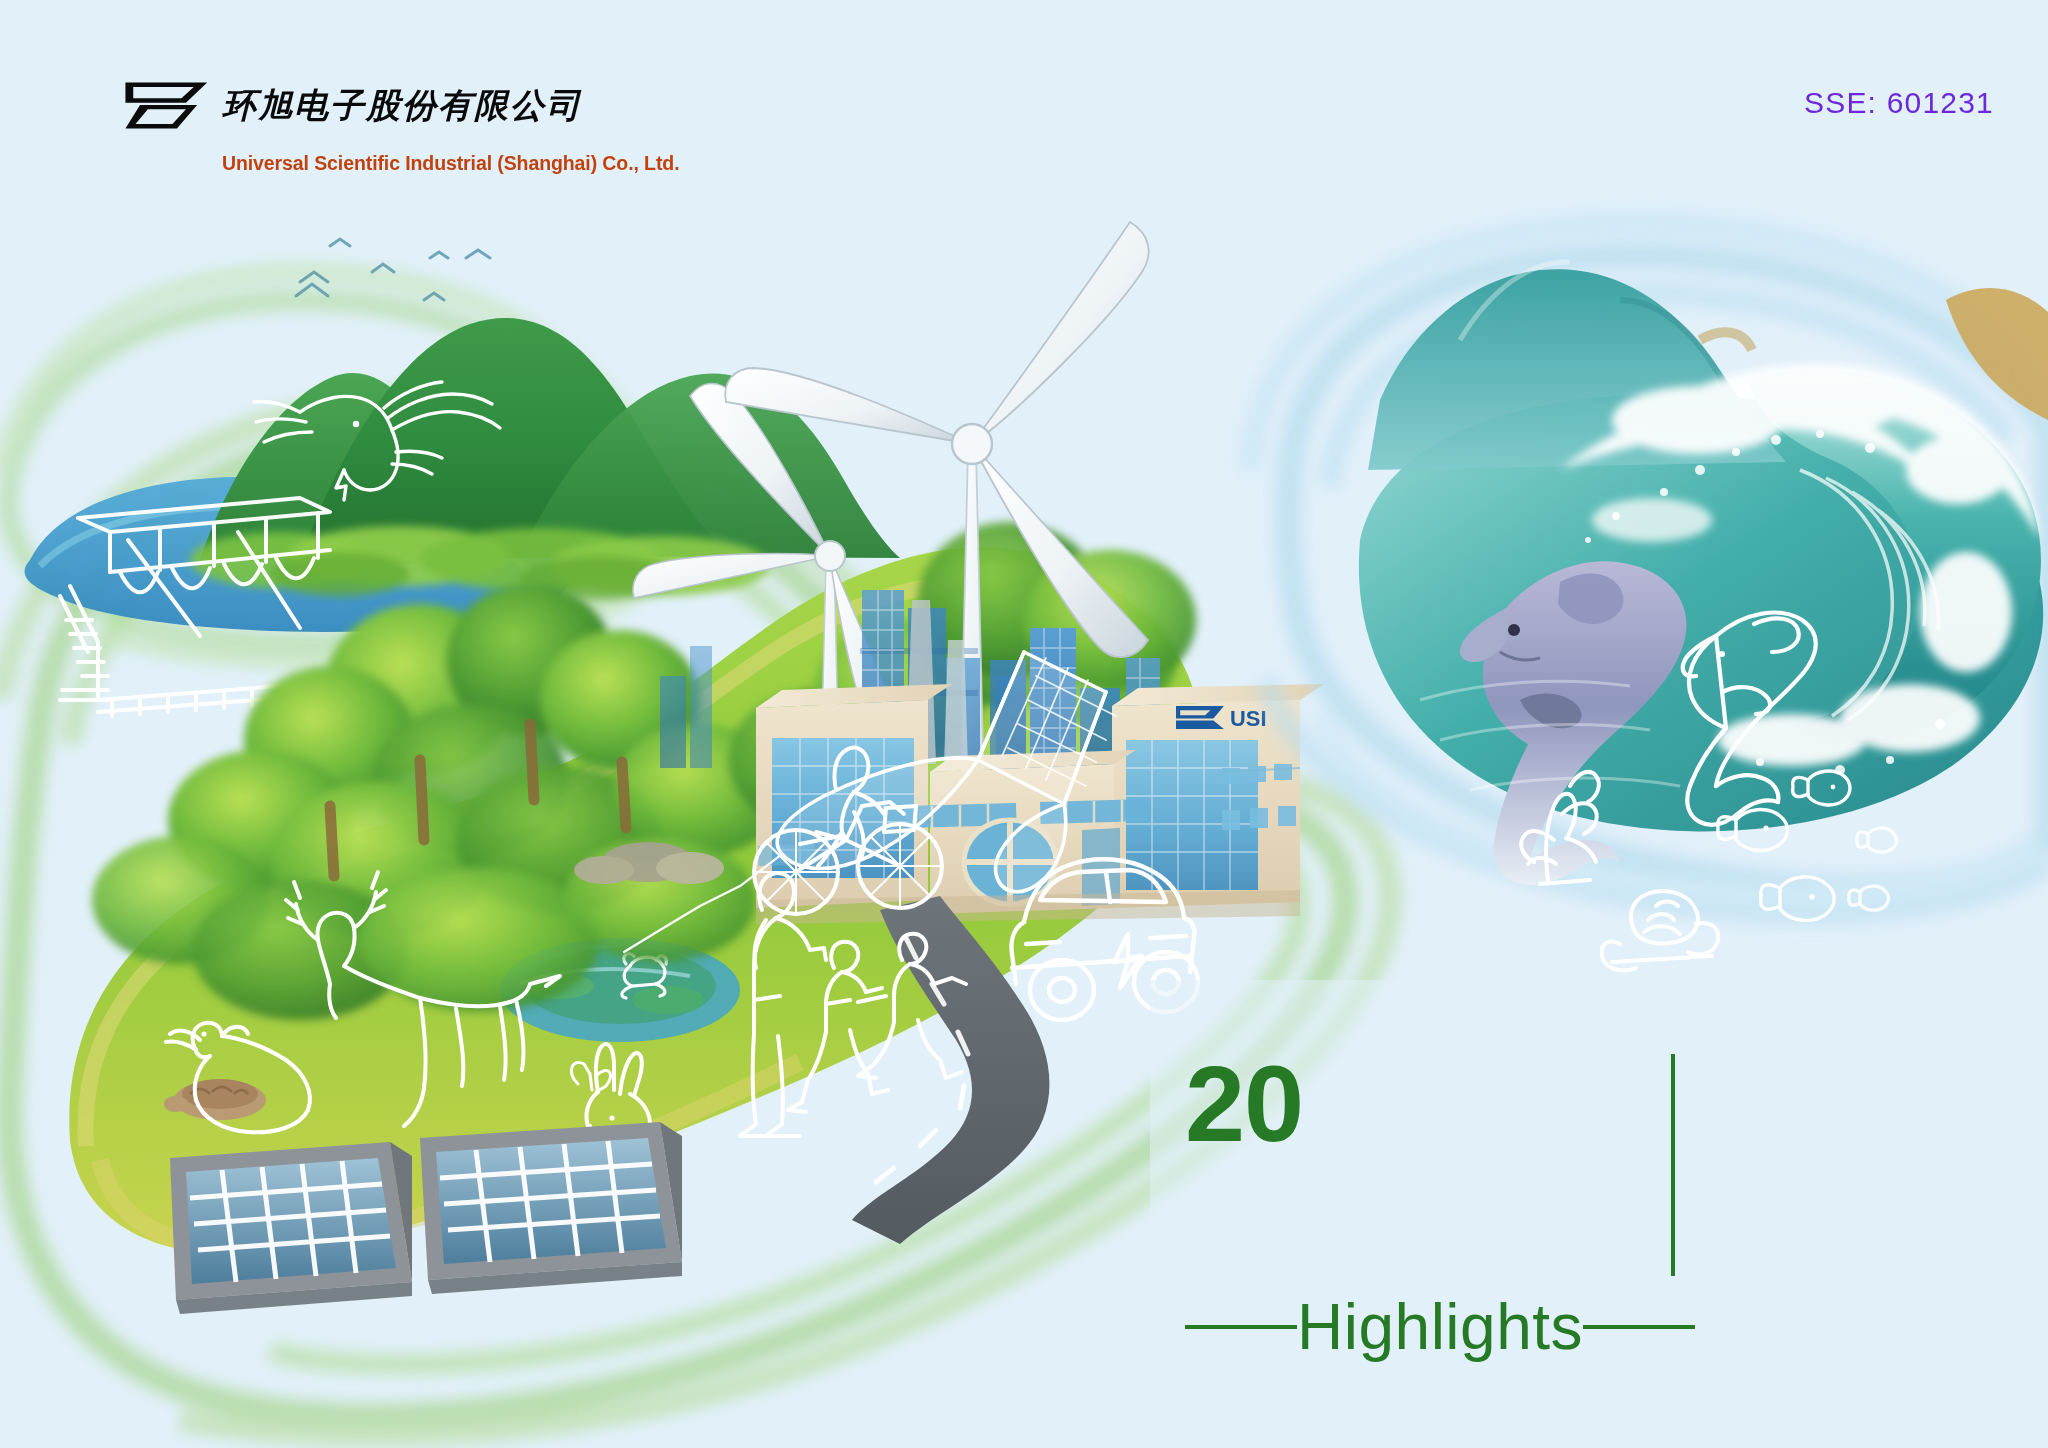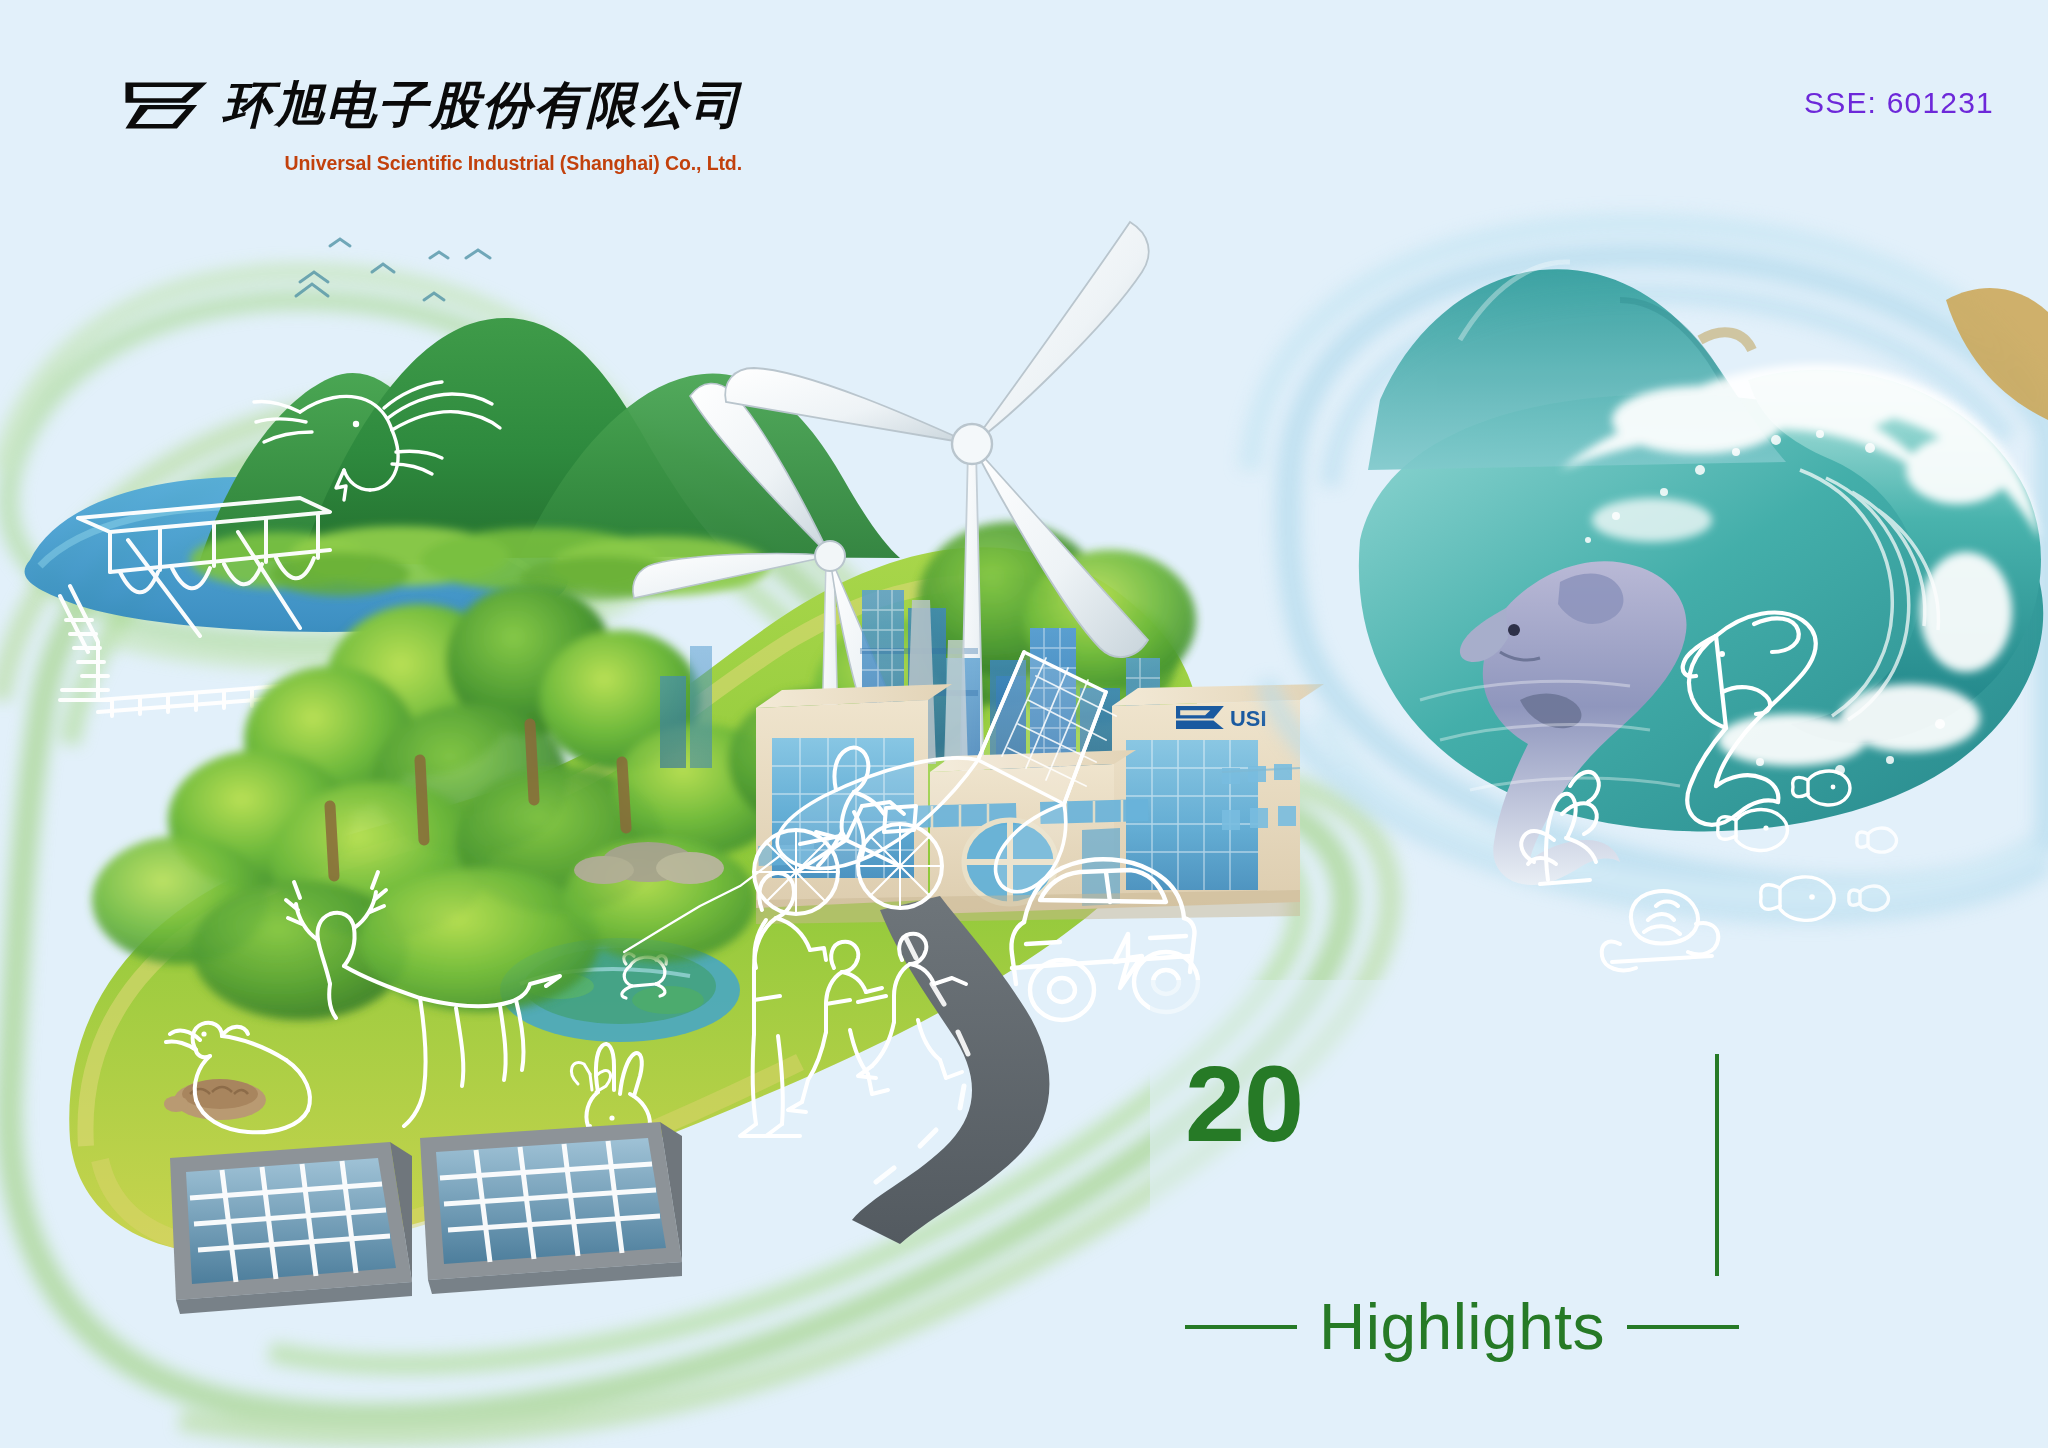--- a/index.html
+++ b/index.html
@@ -12,21 +12,21 @@
   #stage { position:absolute; inset:0; width:2048px; height:1448px; overflow:hidden; background:#e2f0fa; }
 
   
   .header { position:absolute; top:0; left:0; width:100%; height:200px; z-index:40; }
   .logo-block { position:absolute; left:122px; top:78px; display:flex; align-items:flex-start; }
   .logo-mark { width:92px; height:56px; margin-right:8px; flex:none; }
   .logo-text { display:flex; flex-direction:column; justify-content:flex-start; padding-top:2px; }
   .logo-cn {
     font-family:"DejaVu Serif", serif;
     font-weight:bold; font-style:italic;
-    font-size:50px; line-height:50px; color:#0a0a0a;
+    font-size:34px; line-height:50px; color:#0a0a0a;
     letter-spacing:2px; white-space:nowrap;
   }
   .logo-en {
     font-family:"Liberation Sans", sans-serif;
     font-weight:bold; font-size:19.5px; line-height:24px;
     color:#c2410c; letter-spacing:-0.1px; white-space:nowrap;
     margin-top:21px;
     text-align:right;
   }
   .sse { position:absolute; right:54px; top:86px; font-size:30px; color:#6d28d9; letter-spacing:1.2px; }
@@ -40,21 +40,21 @@
     font-weight:bold; font-size:108px; line-height:128px;
     letter-spacing:-1px; color:#267a26;
   }
   .vrule { width:4px; background:#267a26; margin:14px 20px 10px 22px; height:222px; }
   .titles { display:flex; flex-direction:column; }
   .tline {
     font-family:"Liberation Sans", sans-serif;
     font-weight:bold; font-size:108px; line-height:128px;
     letter-spacing:-1.5px; color:#267a26; white-space:nowrap;
   }
-  .sub { display:flex; align-items:center; justify-content:center; margin-top:6px; gap:22px; }
+  .sub { display:flex; align-items:center; justify-content:center; margin-top:6px; }
   .sub .hr { width:112px; height:4px; background:#267a26; }
   .sub .lbl {
     font-family:"Liberation Sans", sans-serif;
     font-size:64px; line-height:70px; color:#267a26; letter-spacing:0.5px;
   }
 
   .art { position:absolute; inset:0; z-index:10; }
   svg { display:block; }
 </style>
 </head>

